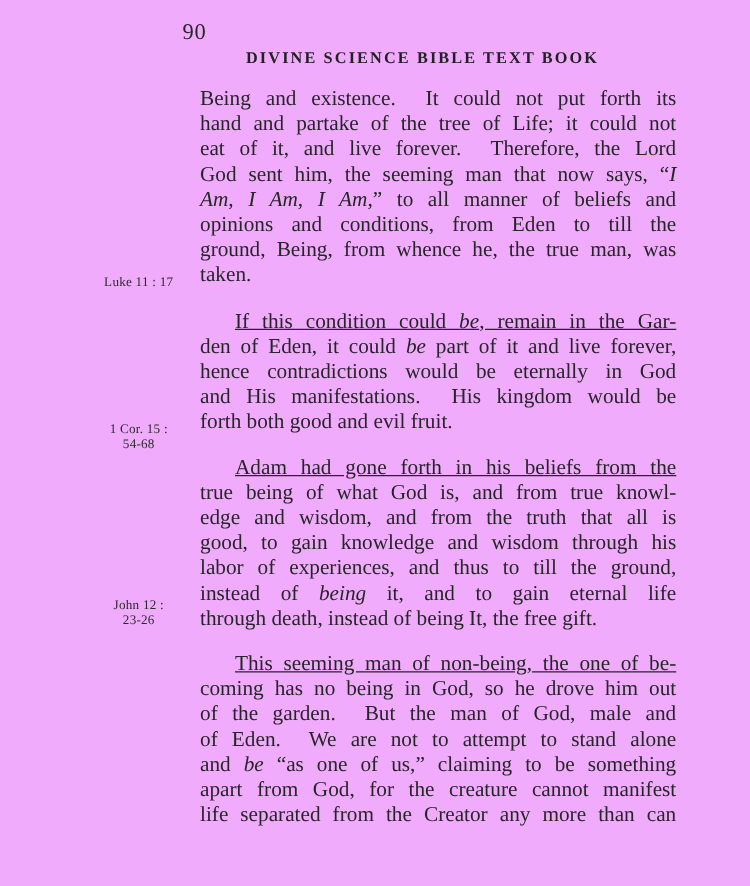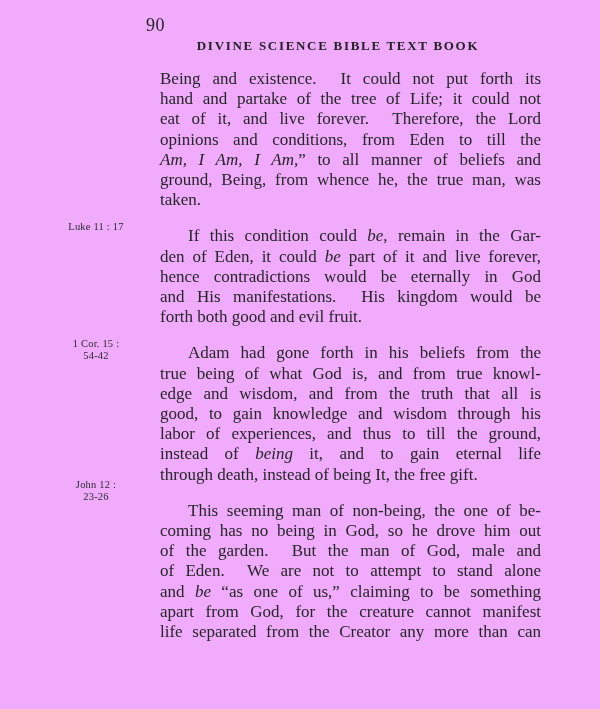--- a/index.html
+++ b/index.html
@@ -15,70 +15,71 @@
     position:absolute;left:146px;top:15px;
     font-size:18px;letter-spacing:.5px;
   }
   .runtitle{
     position:absolute;left:338px;top:38px;
     transform:translateX(-50%);
     font-size:13px;font-weight:700;letter-spacing:1.7px;
     white-space:nowrap;color:#222;
   }
   .margin-note{
-    position:absolute;left:51px;width:90px;
+    position:absolute;left:66px;width:90px;
     text-align:center;font-size:10.5px;line-height:11.5px;
     color:#2b2b2b;letter-spacing:.2px;
   }
   .margin-note span{display:block;}
   .mn-luke{top:221px}
   .mn-cor{top:338px}
   .mn-john{top:479px}
   .body-text{
     position:absolute;left:144px;top:53px;width:413px;
     font-size:17px;line-height:20.2px;
   }
   .paragraph{margin:16px;}
   .line{
     text-align:justify;
     min-height:20.2px;
   }
   .line.jl{text-align-last:justify;}
-  .line.indent{text-indent:28px;}
+  .line.indent{text-indent:28px;text-decoration:underline;}
 </style>
 </head>
 <body>
 
 <div class="page">
 
   <div class="pagenum">90</div>
 
   <div class="runtitle">DIVINE SCIENCE BIBLE TEXT BOOK</div>
 
   <div class="margin-note mn-luke">
     <span>Luke 11 : 17</span>
   </div>
 
   <div class="margin-note mn-cor">
     <span>1 Cor. 15 :</span>
-    <span>54-42</span>
+    <span>54-68</span>
   </div>
 
   <div class="margin-note mn-john">
     <span>John 12 :</span>
     <span>23-26</span>
   </div>
 
   <div class="body-text">
       <div class="paragraph">
         <div class="line jl"><span>Being and existence.&nbsp; It could not put forth its</span></div>
         <div class="line jl"><span>hand and partake of the tree of Life; it could not</span></div>
         <div class="line jl"><span>eat of it, and live forever.&nbsp; Therefore, the Lord</span></div>
+        <div class="line jl"><span>God sent him, the seeming man that now says, “</span><i>I</i></div>
+        <div class="line jl"><i>Am, I Am, I Am,</i><span>” to all manner of beliefs and</span></div>
         <div class="line jl"><span>opinions and conditions, from Eden to till the</span></div>
-        <div class="line jl"><i>Am, I Am, I Am,</i><span>” to all manner of beliefs and</span></div>
         <div class="line jl"><span>ground, Being, from whence he, the true man, was</span></div>
         <div class="line"><span>taken.</span></div>
       </div>
       <div class="paragraph">
         <div class="line indent jl"><span>If this condition could </span><i>be</i><span>, remain in the Gar-</span></div>
         <div class="line jl"><span>den of Eden, it could </span><i>be</i><span> part of it and live forever,</span></div>
         <div class="line jl"><span>hence contradictions would be eternally in God</span></div>
         <div class="line jl"><span>and His manifestations.&nbsp; His kingdom would be</span></div>
         <div class="line"><span>forth both good and evil fruit.</span></div>
       </div>

